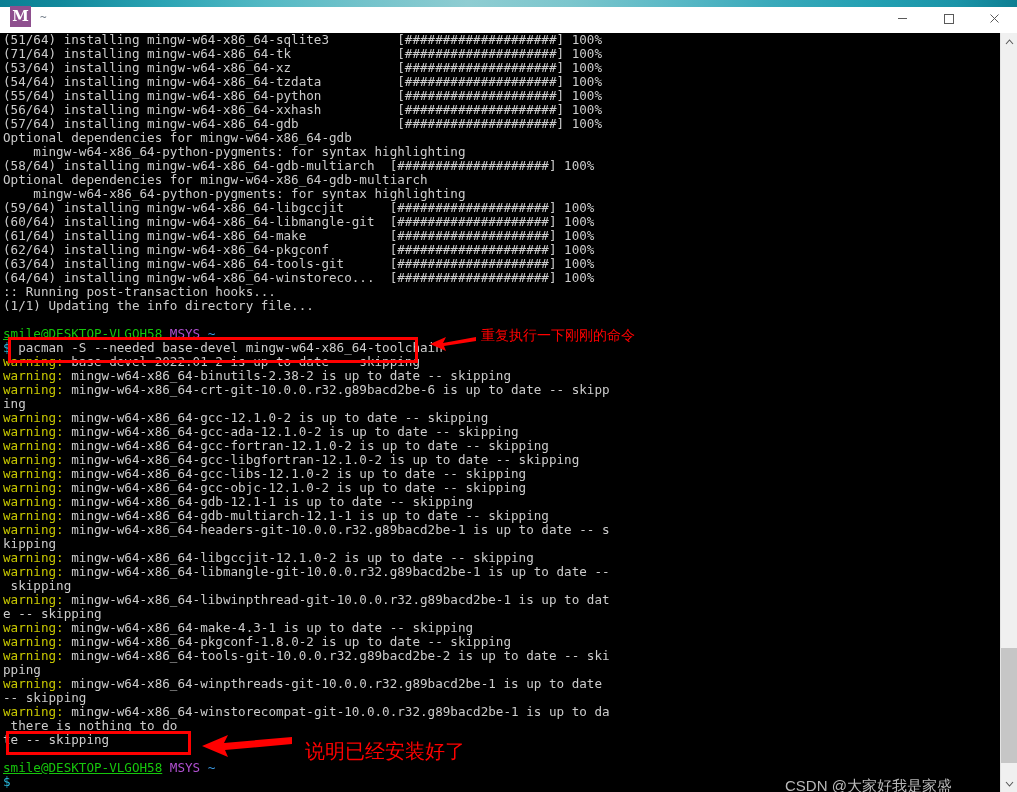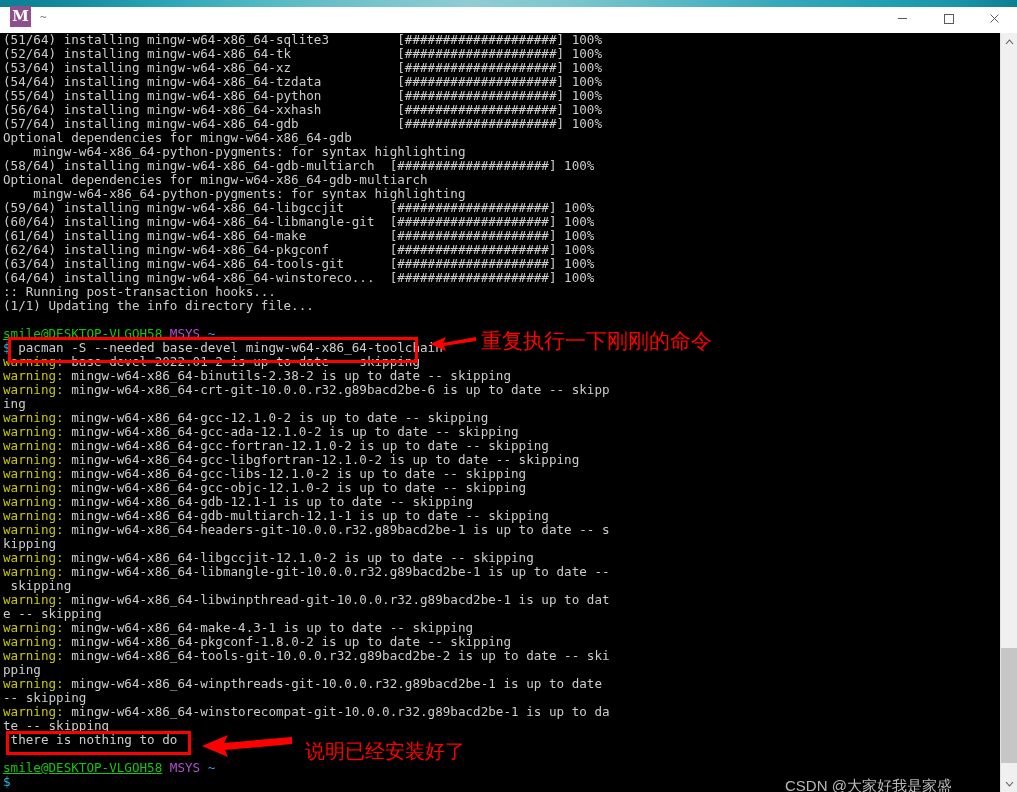--- a/index.html
+++ b/index.html
@@ -125,21 +125,21 @@
   }
   #box-cmd { left: 8px; top: 337px; width: 410px; height: 26px; }
   #box-nothing { left: 6px; top: 731px; width: 185px; height: 24px; }
 
   .anno-text {
     position: absolute;
     color: #ff0000;
     font-family: "DejaVu Sans", "Liberation Sans", sans-serif;
     white-space: nowrap;
   }
-  #anno-top-text { left: 481px; top: 327px; font-size: 21px; font-family: Liberation Serif, serif; }
+  #anno-top-text { left: 481px; top: 327px; font-size: 14px; font-family: Liberation Serif, serif; }
   #anno-bottom-text { left: 305px; top: 738px; font-size: 20px; }
 
   .arrow-svg { position: absolute; }
   #arrow-top { left: 430px; top: 333px; }
   #arrow-bottom { left: 202px; top: 733px; }
 
   
   .watermark {
     position: absolute;
     left: 785px; top: 753px;
@@ -179,21 +179,21 @@
           <line x1="2.5" y1="2.5" x2="10.5" y2="10.5" stroke="#5a5a5a" stroke-width="1"></line>
           <line x1="10.5" y1="2.5" x2="2.5" y2="10.5" stroke="#5a5a5a" stroke-width="1"></line>
         </svg>
       </div>
     </div>
   </div>
 
   <div class="terminal">
     <div class="term-inner" id="term-lines">
         <div class="line"><span class="c-white">(51/64) installing mingw-w64-x86_64-sqlite3         [####################] 100%</span></div>
-        <div class="line"><span class="c-white">(52/64) installing mingw-w64-x86_64-tk              [####################] 100%</span></div>
+        <div class="line"><span class="c-white">(71/64) installing mingw-w64-x86_64-tk              [####################] 100%</span></div>
         <div class="line"><span class="c-white">(53/64) installing mingw-w64-x86_64-xz              [####################] 100%</span></div>
         <div class="line"><span class="c-white">(54/64) installing mingw-w64-x86_64-tzdata          [####################] 100%</span></div>
         <div class="line"><span class="c-white">(55/64) installing mingw-w64-x86_64-python          [####################] 100%</span></div>
         <div class="line"><span class="c-white">(56/64) installing mingw-w64-x86_64-xxhash          [####################] 100%</span></div>
         <div class="line"><span class="c-white">(57/64) installing mingw-w64-x86_64-gdb             [####################] 100%</span></div>
         <div class="line"><span class="c-white">Optional dependencies for mingw-w64-x86_64-gdb</span></div>
         <div class="line"><span class="c-white">    mingw-w64-x86_64-python-pygments: for syntax highlighting</span></div>
         <div class="line"><span class="c-white">(58/64) installing mingw-w64-x86_64-gdb-multiarch  [####################] 100%</span></div>
         <div class="line"><span class="c-white">Optional dependencies for mingw-w64-x86_64-gdb-multiarch</span></div>
         <div class="line"><span class="c-white">    mingw-w64-x86_64-python-pygments: for syntax highlighting</span></div>
@@ -227,22 +227,22 @@
         <div class="line"><span class="c-white"> skipping</span></div>
         <div class="line"><span class="c-warn">warning:</span><span class="c-white"> mingw-w64-x86_64-libwinpthread-git-10.0.0.r32.g89bacd2be-1 is up to dat</span></div>
         <div class="line"><span class="c-white">e -- skipping</span></div>
         <div class="line"><span class="c-warn">warning:</span><span class="c-white"> mingw-w64-x86_64-make-4.3-1 is up to date -- skipping</span></div>
         <div class="line"><span class="c-warn">warning:</span><span class="c-white"> mingw-w64-x86_64-pkgconf-1.8.0-2 is up to date -- skipping</span></div>
         <div class="line"><span class="c-warn">warning:</span><span class="c-white"> mingw-w64-x86_64-tools-git-10.0.0.r32.g89bacd2be-2 is up to date -- ski</span></div>
         <div class="line"><span class="c-white">pping</span></div>
         <div class="line"><span class="c-warn">warning:</span><span class="c-white"> mingw-w64-x86_64-winpthreads-git-10.0.0.r32.g89bacd2be-1 is up to date</span></div>
         <div class="line"><span class="c-white">-- skipping</span></div>
         <div class="line"><span class="c-warn">warning:</span><span class="c-white"> mingw-w64-x86_64-winstorecompat-git-10.0.0.r32.g89bacd2be-1 is up to da</span></div>
+        <div class="line"><span class="c-white"> there is nothing to do</span></div>
         <div class="line"><span class="c-white">te -- skipping</span></div>
-        <div class="line"><span class="c-white"> there is nothing to do</span></div>
         <div class="line"><span class="c-white"></span></div>
         <div class="line"><span class="c-green">smile@DESKTOP-VLGOH58</span><span class="c-white"> </span><span class="c-purple">MSYS</span><span class="c-white"> </span><span class="c-cyan">~</span></div>
         <div class="line"><span class="c-teal">$</span></div>
       </div>
   </div>
 
   <div class="scrollbar">
     <div class="sb-arrow up">
       <svg width="9" height="6" viewBox="0 0 9 6">
         <polyline points="1,5 4.5,1 8,5" fill="none" stroke="#5a5a5a" stroke-width="1.1"></polyline>

